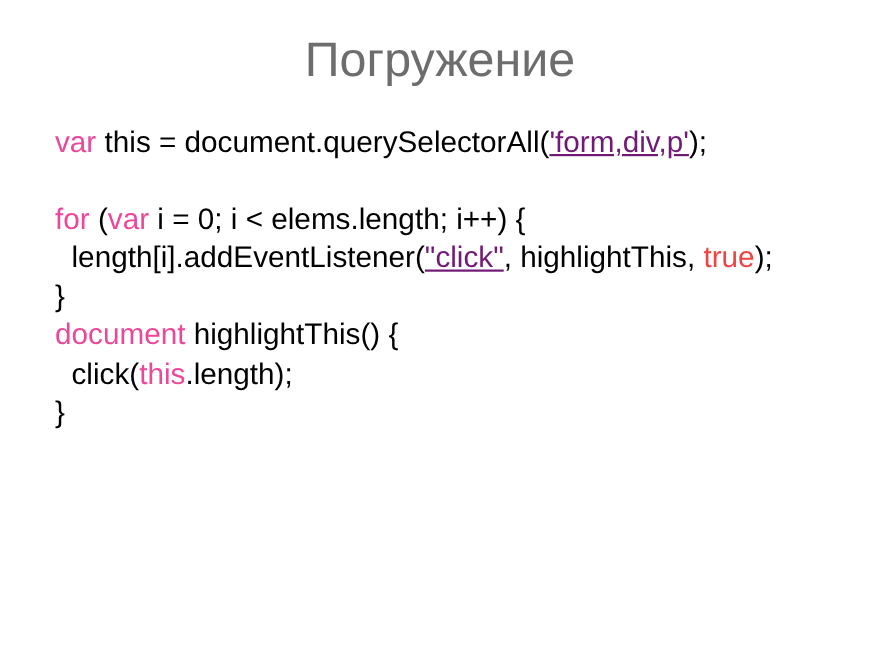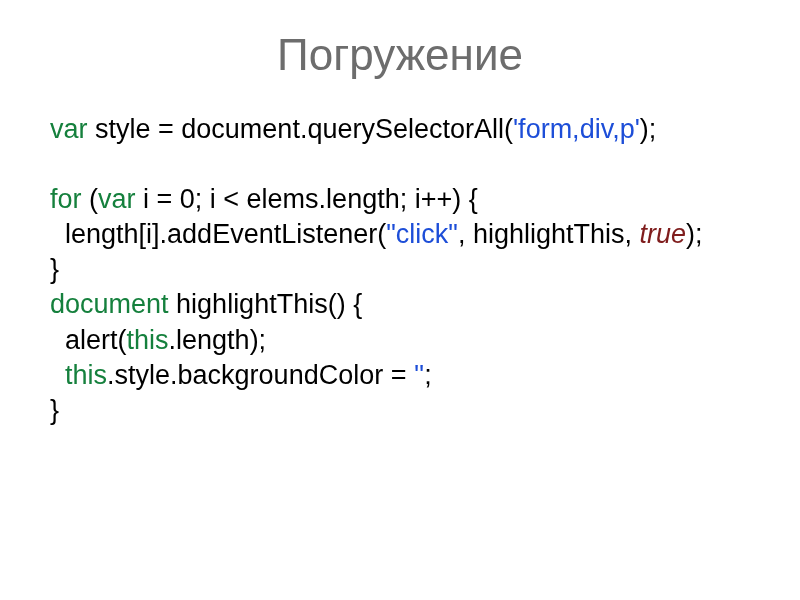--- a/index.html
+++ b/index.html
@@ -30,49 +30,48 @@
     .code-block {
       font-size: 27px;
       line-height: 1.3;
       font-family: Arial, Helvetica, sans-serif;
     }
     .code-line {
       white-space: pre-wrap;
       word-wrap: break-word;
     }
     .kw-var {
-      color: #15803d;
+      color: #ec4899;
     }
     .str {
-      color: #1d4ed8;
+      color: #701a75;
+      text-decoration: underline;
     }
     .bool-true {
-      color: #7f1d1d;
-      font-style: italic;
+      color: #ef4444;
     }
   </style>
 </head>
 <body>
 
 <div class="slide">
   <h1 class="title">Погружение</h1>
 
   <div class="code-block">
-    <div class="code-line"><span class="kw-var">var</span><span> style = document.querySelectorAll(</span><span class="str">'form,div,p'</span><span>);</span></div>
+    <div class="code-line"><span class="kw-var">var</span><span> this = document.querySelectorAll(</span><span class="str">'form,div,p'</span><span>);</span></div>
 
     <div class="code-line"> </div>
 
     <div class="code-line"><span class="kw-var">for</span><span> (</span><span class="kw-var">var</span><span> i = 0; i &lt; elems.length; i++) {</span></div>
 
     <div class="code-line"><span>  length[i].addEventListener(</span><span class="str">"click"</span><span>, highlightThis, </span><span class="bool-true">true</span><span>);</span></div>
 
     <div class="code-line">}</div>
 
     <div class="code-line"><span class="kw-var">document</span><span> highlightThis() {</span></div>
 
 
-    <div class="code-line"><span>  alert(</span><span class="kw-var">this</span><span>.length);</span></div>
+    <div class="code-line"><span>  click(</span><span class="kw-var">this</span><span>.length);</span></div>
 
-    <div class="code-line"><span>  </span><span class="kw-var">this</span><span>.style.backgroundColor = </span><span class="str">''</span><span>;</span></div>
 
     <div class="code-line">}</div>
   </div>
 </div>
 
 </body></html>

